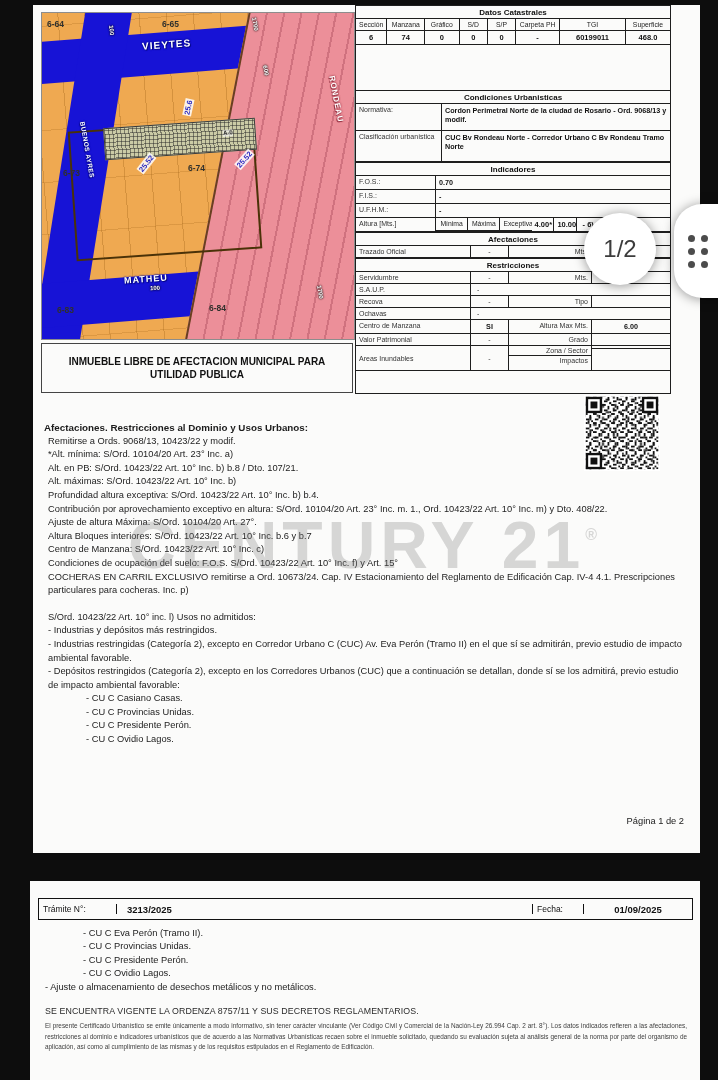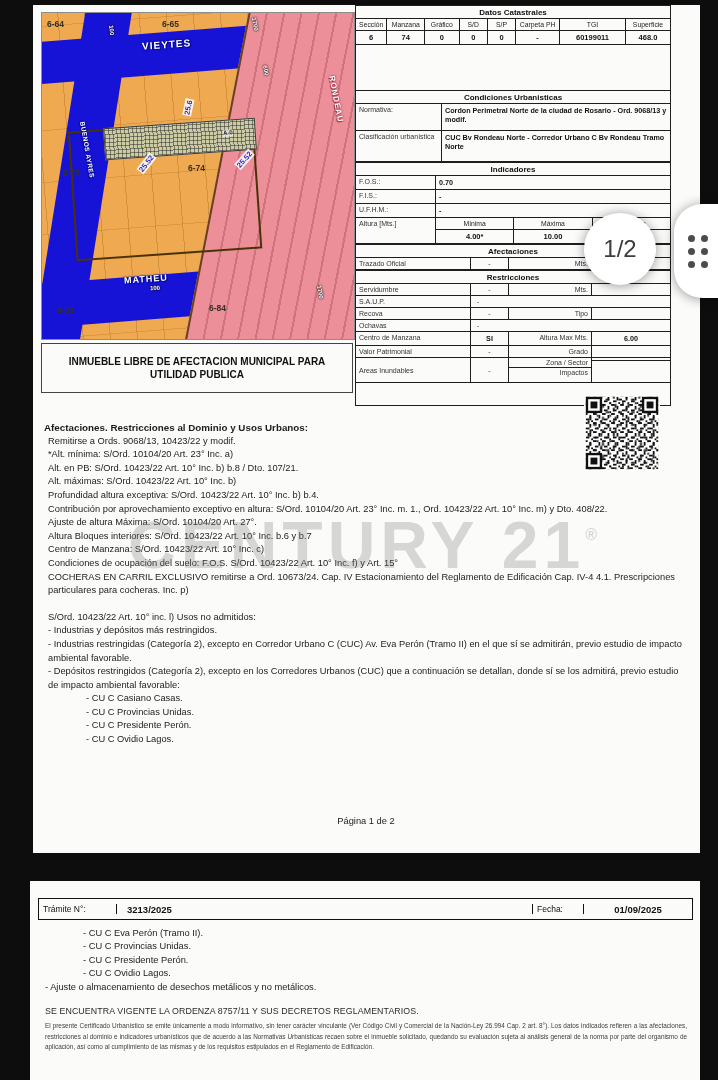--- a/index.html
+++ b/index.html
@@ -57,21 +57,21 @@
   .stk{display:flex;flex-direction:column;padding:0;}
   .stk > div{padding:1px 3px;box-sizing:border-box;}
   .stk > div:first-child{border-bottom:1px solid #1e1e1e;}
 
   
   .body1{position:absolute;left:15px;top:416px;width:636px;font-size:9.3px;line-height:13.6px;color:#1c1c1c;z-index:2;}
   .bh{font-weight:bold;font-size:9.8px;margin-left:-4px;}
   .bh2{font-weight:bold;font-size:9.8px;margin-left:-4px;margin-top:3px;}
   .ind{padding-left:38px;}
   .gap{margin-top:13px;}
-  .pagefoot{position:absolute;left:15px;top:811px;width:636px;text-align:center;font-size:9.3px;color:#222;}
+  .pagefoot{position:absolute;left:15px;top:811px;width:636px;text-align:right;font-size:9.3px;color:#222;}
   .watermark{position:absolute;left:95px;top:502px;font-size:66px;font-weight:600;letter-spacing:5px;
              color:rgba(120,120,120,.28);white-space:nowrap;z-index:5;pointer-events:none;}
   .watermark .reg{font-size:16px;vertical-align:28px;letter-spacing:0;}
   .qr{position:absolute;left:551px;top:390px;width:76px;height:76px;z-index:3;}
 
   
   .t2{position:absolute;left:8px;top:17px;width:655px;height:22px;border:1.5px solid #111;display:flex;
       align-items:center;box-sizing:border-box;font-size:8.5px;color:#111;}
   .t2 .tc{display:flex;align-items:center;box-sizing:border-box;}
   .p2body{position:absolute;left:15px;top:46px;width:642px;font-size:9.3px;line-height:13.4px;color:#1c1c1c;}
@@ -180,21 +180,21 @@
         <div class="r">
             <div class="c lab" style="width:80px;">F.I.S.:</div>
           <div class="c val" style="flex:1;">-</div>
           </div>
         <div class="r">
             <div class="c lab" style="width:80px;">U.F.H.M.:</div>
           <div class="c val" style="flex:1;">-</div>
           </div>
         <div class="r">
           <div class="c lab" style="width:80px;display:flex;align-items:flex-start;">Altura [Mts.]</div>
-          <div style="flex:1;display:flex;flex-direction:column;">
+          <div style="flex:1;display:flex;flex-direction:row;">
             <div style="display:flex;border-bottom:1px solid #1e1e1e;">
               <div class="c hc" style="flex:1;">Mínima</div>
               <div class="c hc" style="flex:1;">Máxima</div>
               <div class="c hc" style="flex:1;">Exceptiva</div>
             </div>
             <div style="display:flex;">
               <div class="c vc" style="flex:1;">4.00*</div>
               <div class="c vc" style="flex:1;">10.00</div>
               <div class="c vc" style="flex:1;">- 6)</div>
             </div>

